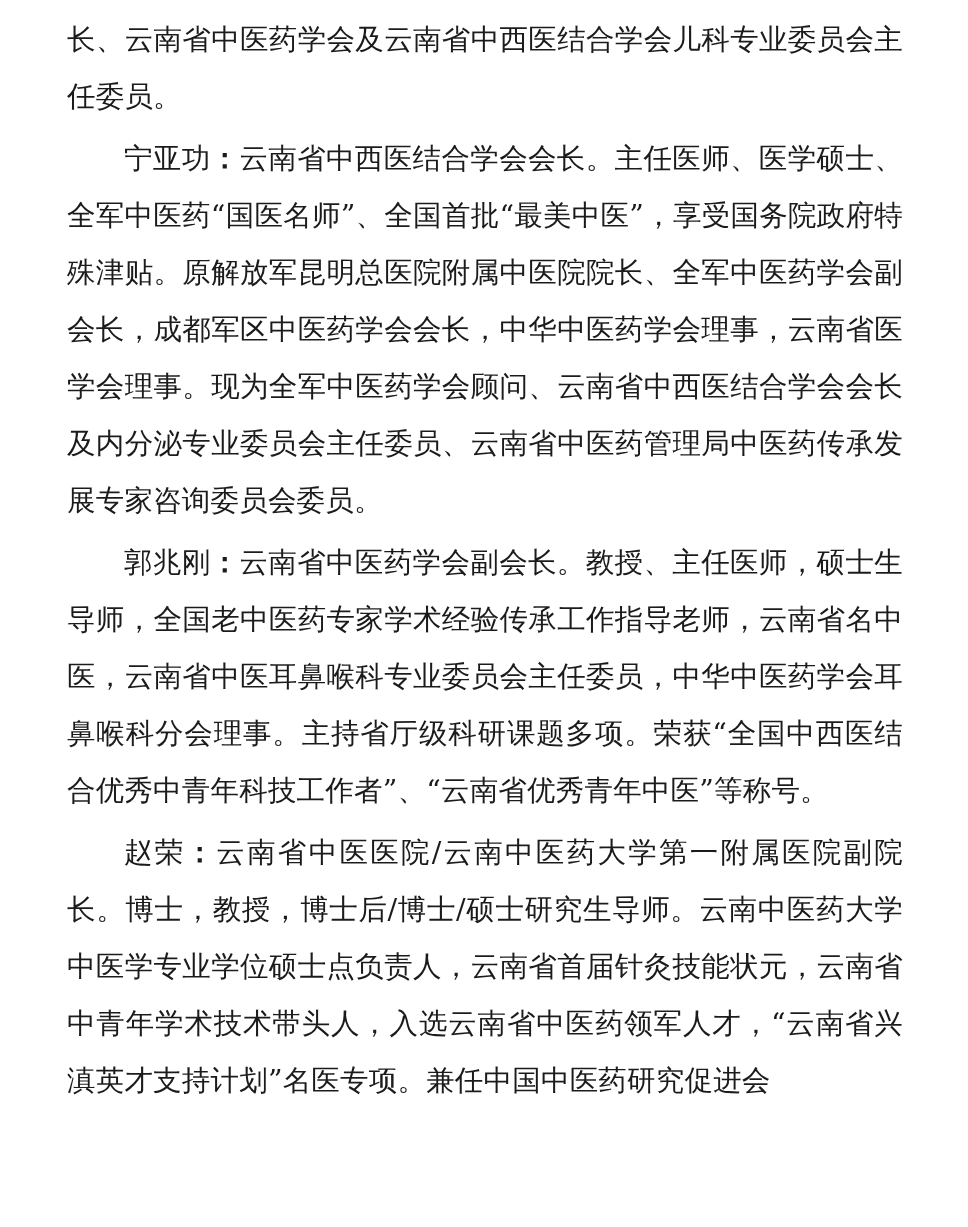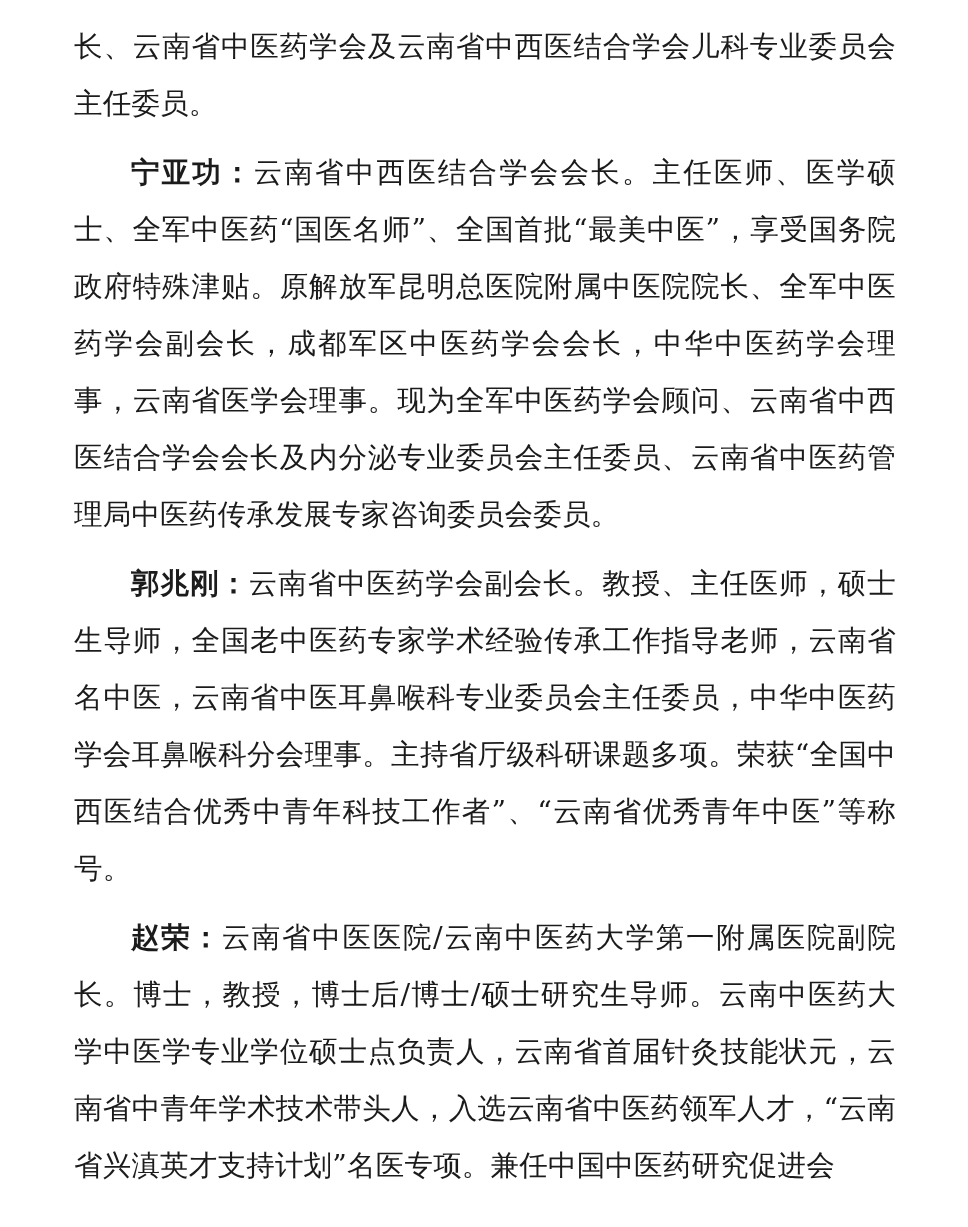--- a/index.html
+++ b/index.html
@@ -21,29 +21,29 @@
     background: #ffffff;
   }
   .doc-body {
     font-size: 28.5px;
     line-height: 57px;
     letter-spacing: 0.2px;
     text-align: justify;
     text-justify: inter-ideograph;
   }
   p.para {
-    margin: 12px;
+    margin: 5px;
     padding: 0;
     text-indent: 0;
   }
   p.indent {
     text-indent: 2em;
   }
   .name {
-    font-weight: 700;
+    font-weight: 400;
   }
   .colon {
     font-weight: 700;
   }
 </style>
 </head>
 <body>
 
 <div class="page">
   <div class="doc-body">

